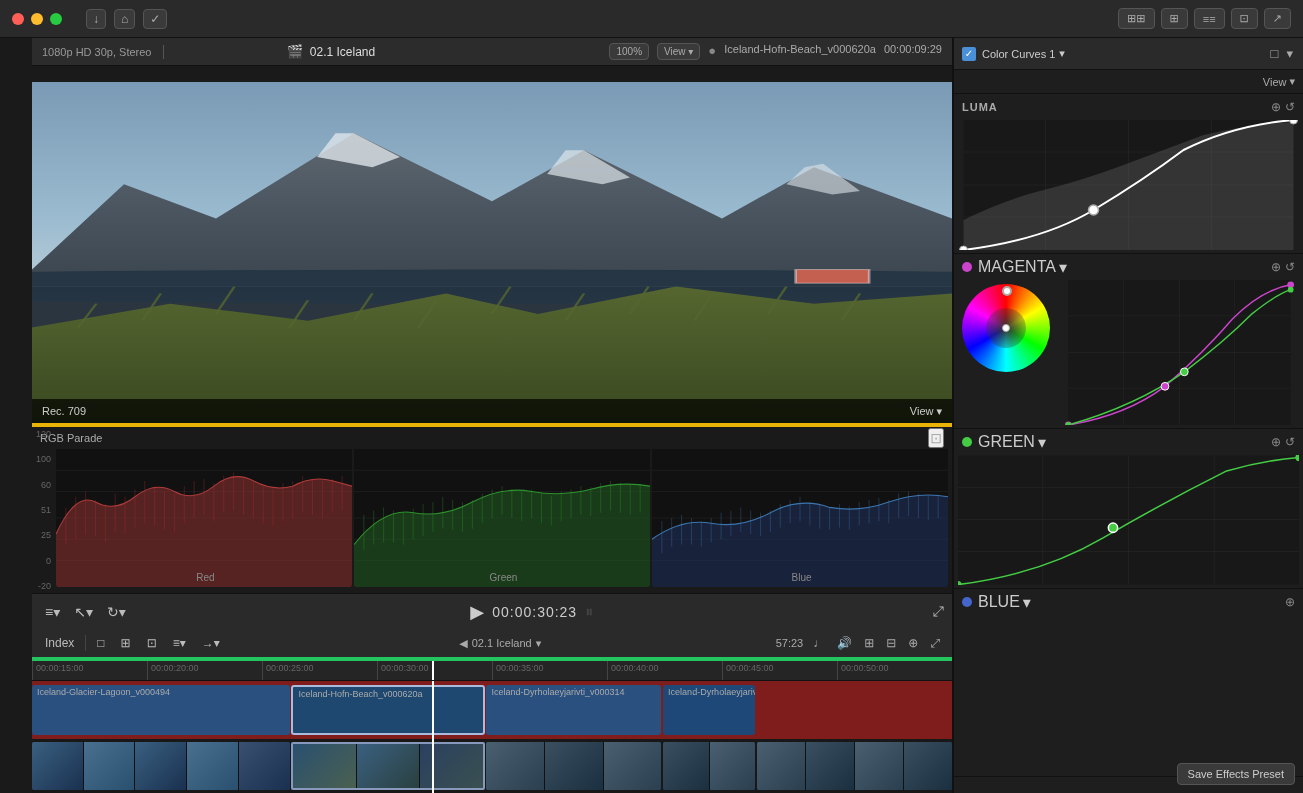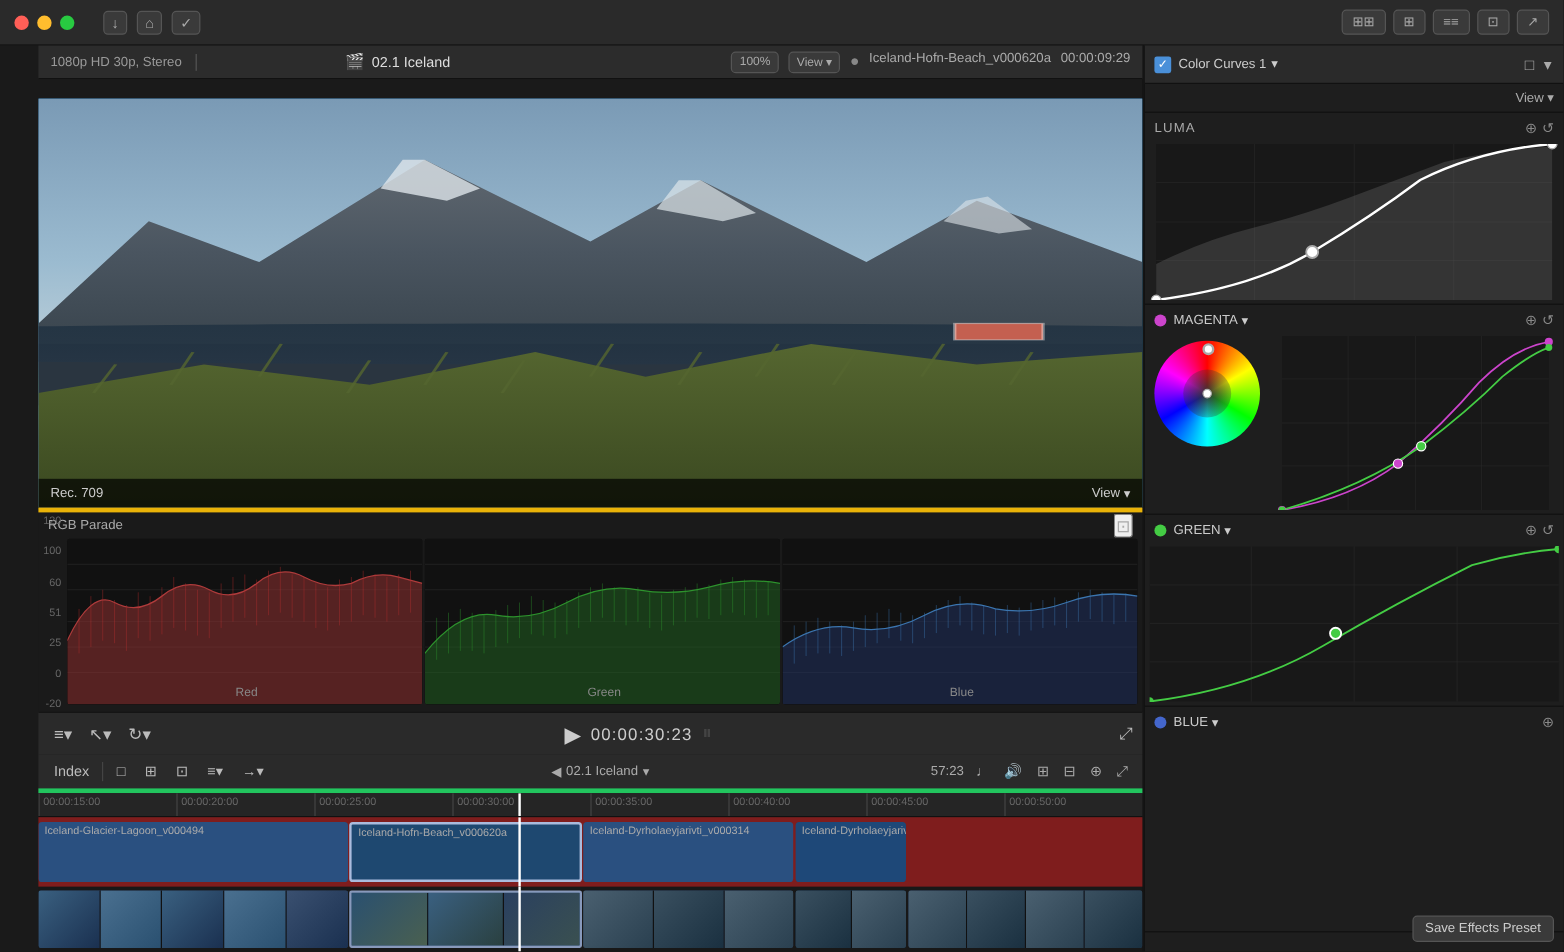--- a/index.html
+++ b/index.html
@@ -116,21 +116,21 @@
     }
     .video-info-right {
       display: flex;
       gap: 8px;
       margin-left: auto;
     }
 
     
     #preview {
       flex: 1;
-      background: #0c4a6e;
+      background: #000000;
       position: relative;
       overflow: hidden;
       margin-top: 16px;
     }
     
     .preview-bg {
       width: 100%;
       height: 100%;
       background: linear-gradient(
         180deg,
@@ -496,23 +496,24 @@
       display: flex;
       align-items: center;
       padding: 0 8px;
       gap: 6px;
     }
     .curve-dot {
       width: 10px; height: 10px;
       border-radius: 50%;
     }
     .curve-label {
-      font-size: 11px;
+      font-size: 16px;
       color: #ccc;
       display: flex;
+      align-items: center;
       gap: 3px;
       cursor: pointer;
     }
     .curve-actions {
       margin-left: auto;
       display: flex;
       gap: 4px;
     }
     .curve-action-btn {
       background: none;
@@ -1044,21 +1045,21 @@
 
     <div id="view-header">
       <div class="view-dropdown">
         <span>View</span>
         <span>▾</span>
       </div>
     </div>
 
     <div class="curve-section" id="luma-section">
       <div class="curve-header">
-        <span style="color:#aaa;font-size:11px;font-weight:400;letter-spacing:1px">LUMA</span>
+        <span style="color:#aaa;font-size:11px;font-weight:700;letter-spacing:1px">LUMA</span>
         <div class="curve-actions">
           <button class="curve-action-btn">⊕</button>
           <button class="curve-action-btn">↺</button>
         </div>
       </div>
       <div id="luma-canvas-container">
         <svg viewBox="0 0 330 130" width="100%" height="100%">
 
           <rect width="330" height="130" fill="#181818"></rect>
           <line x1="82" y1="0" x2="82" y2="130" stroke="#2a2a2a" stroke-width="0.5"></line>

